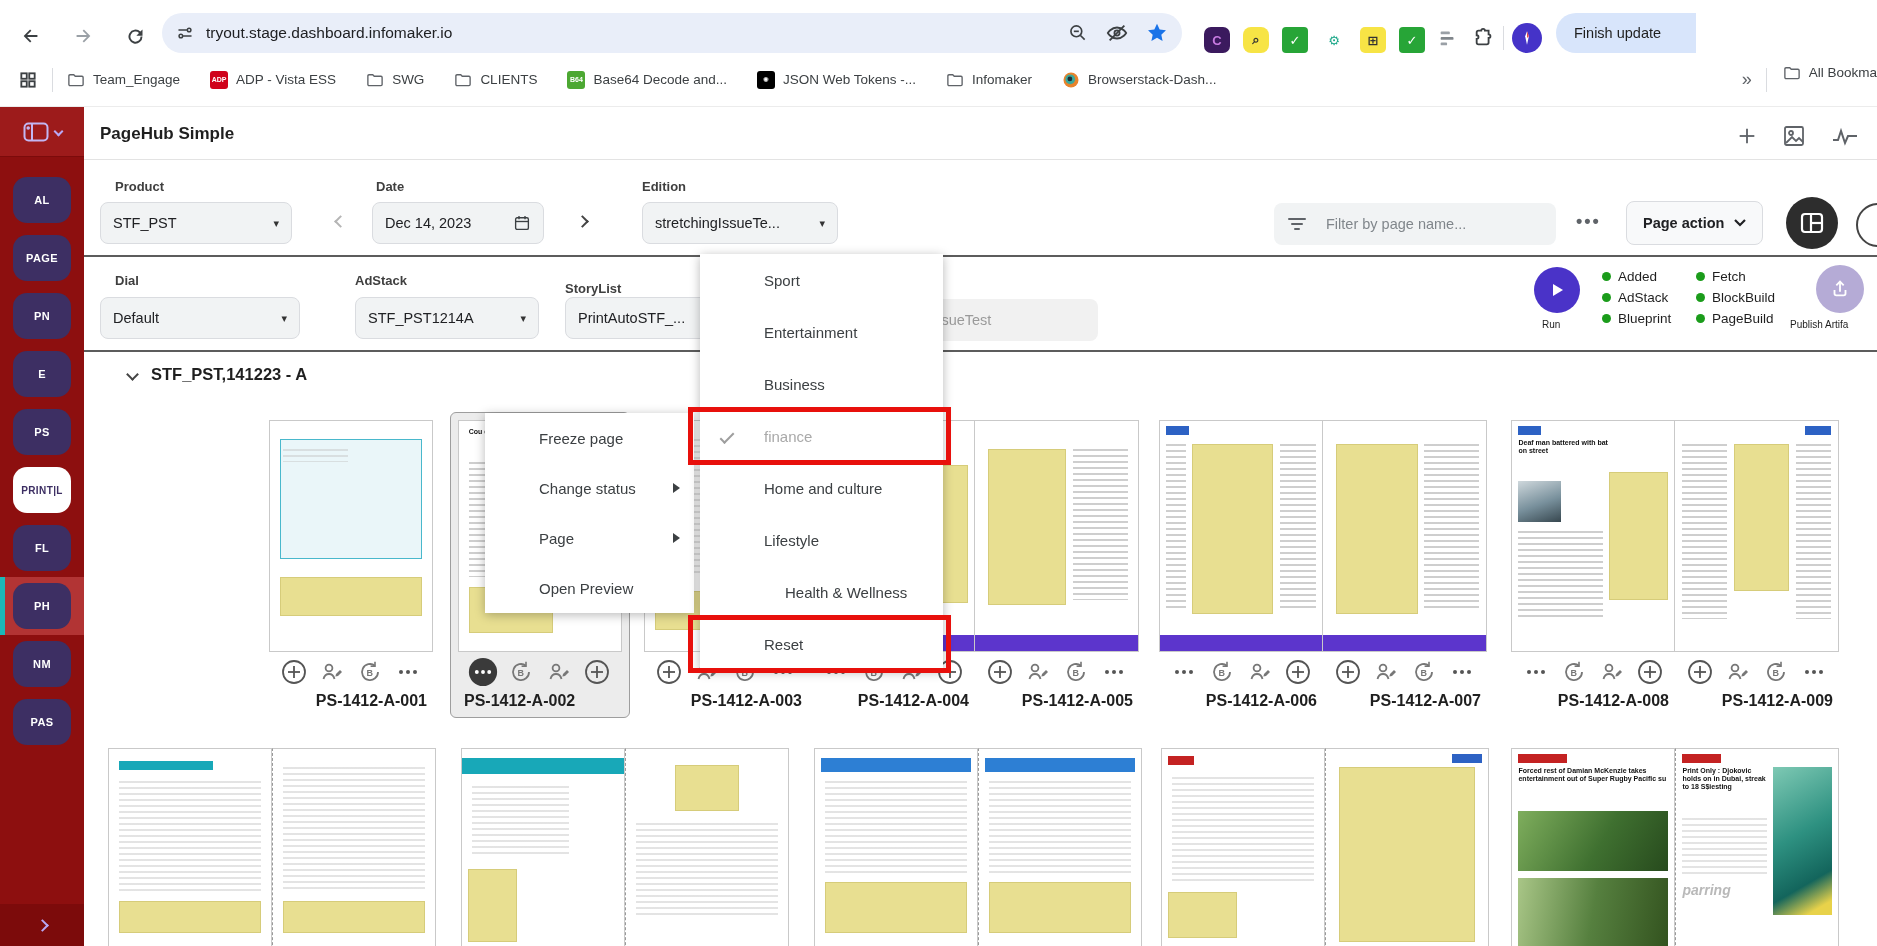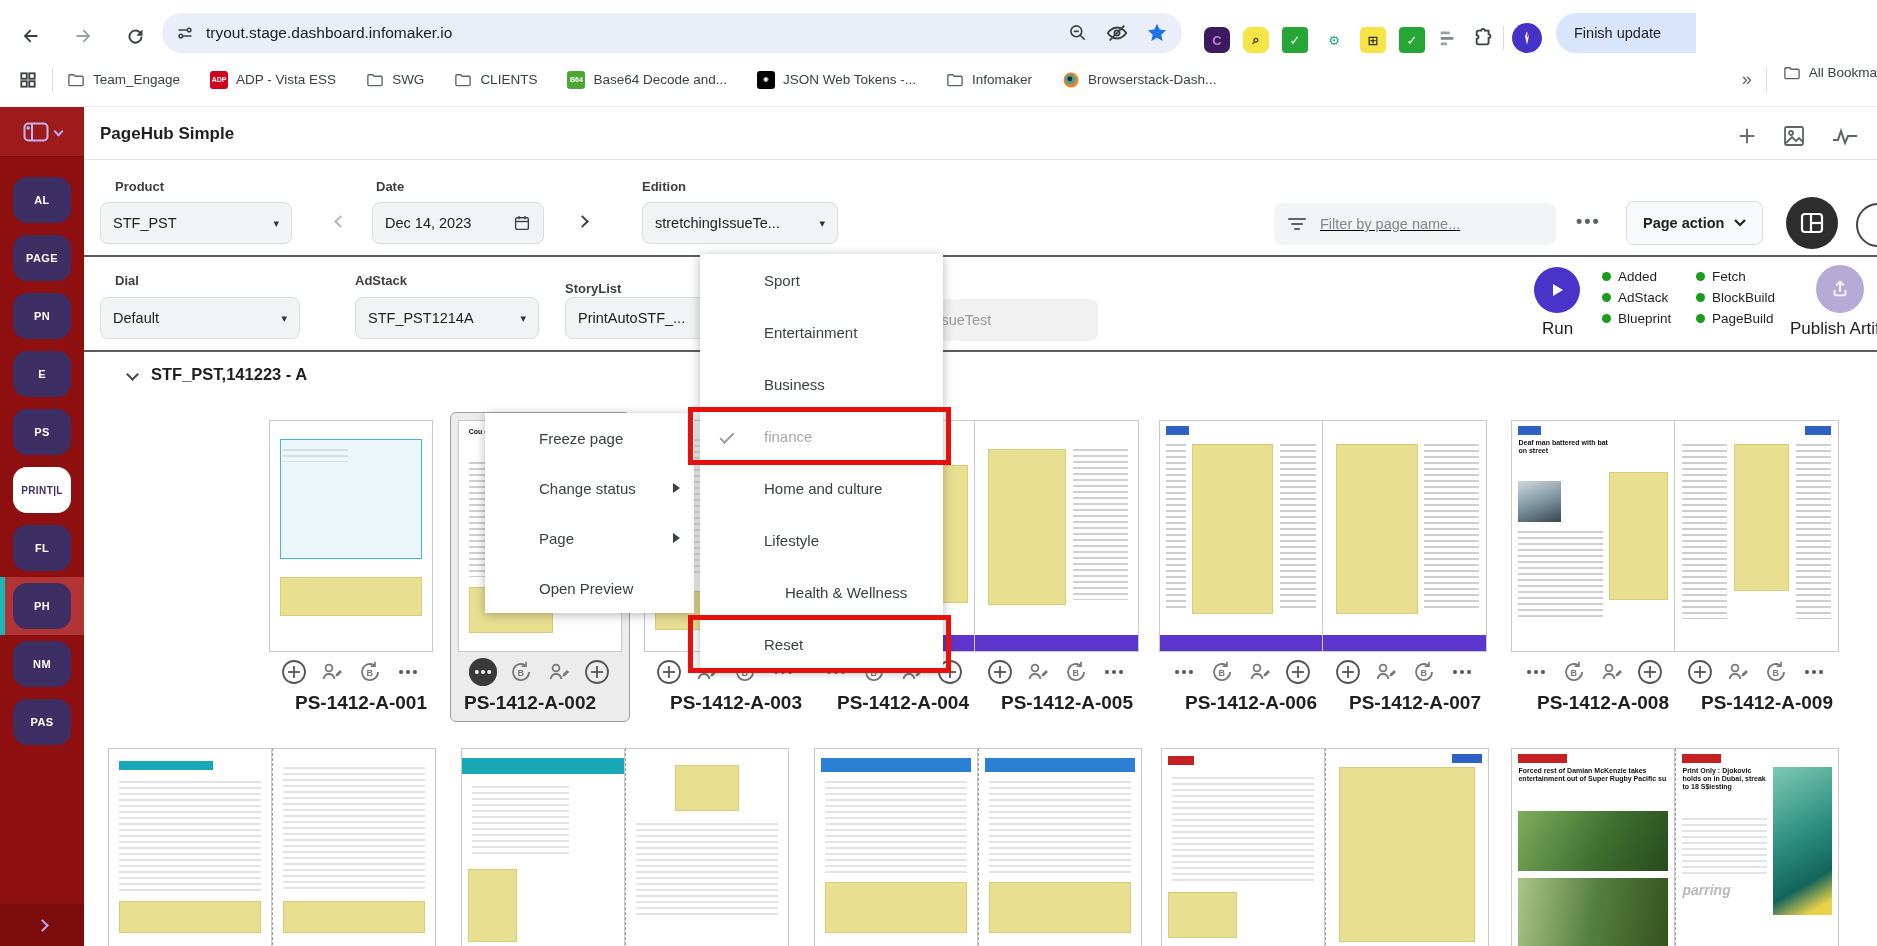--- a/index.html
+++ b/index.html
@@ -48,50 +48,50 @@
   .hline { position:absolute; left:0; right:0; height:1px; background:#e3e3e3; }
   .hline.dark { height:2px; background:#5c5c5c; }
   .page-title { position:absolute; left:16px; top:17px; font-size:17px; font-weight:bold; color:#1f1f1f; }
   .hdr-ic { position:absolute; top:16px; width:26px; height:26px; display:flex; align-items:center; justify-content:center; }
   .flabel { position:absolute; font-size:13px; font-weight:bold; color:#3f3f3f; }
   .field { position:absolute; height:42px; background:#f1f3f4; border:1px solid #dadce0; border-radius:8px;
     display:flex; align-items:center; padding:0 12px; font-size:14.5px; color:#202124; }
   .field .caret { margin-left:auto; font-size:11px; color:#333; }
   .field.disabled { background:#f1f1f1; border:none; color:#9a9a9a; }
   .search-box { position:absolute; height:42px; background:#f1f3f4; border-radius:8px; display:flex; align-items:center;
-    padding:0 14px; gap:14px;text-decoration:underline; }
+    padding:0 14px; gap:20px; }
   .search-box .ph { font-size:14.5px; color:#80868b; }
   .dots3 { position:absolute; font-size:18px; color:#5f6368; letter-spacing:2px; font-weight:bold; }
   .btn-pageaction { position:absolute; height:44px; background:#f8f9fa; border:1px solid #dadce0; border-radius:8px;
     display:flex; align-items:center; gap:10px; padding:0 16px; font-size:14.5px; font-weight:bold; color:#202124; }
   .grid-btn { position:absolute; width:52px; height:52px; border-radius:50%; background:#2d2d2d;
     display:flex; align-items:center; justify-content:center; }
   .partial-search { position:absolute; width:44px; height:44px; border:2.5px solid #444; border-radius:50%; }
   .run-btn { position:absolute; width:46px; height:46px; border-radius:50%; background:#4a33c8;
     display:flex; align-items:center; justify-content:center; }
-  .small-lbl { position:absolute; font-size:17px; color:#1f1f1f;text-align:center; }
+  .small-lbl { position:absolute; font-size:10px; color:#1f1f1f;text-align:center; }
   .legend-col { position:absolute; display:flex; flex-direction:column; gap:6px; }
   .leg-item { display:flex; align-items:center; gap:7px; font-size:13.5px; color:#1f1f1f; white-space:nowrap; }
   .leg-dot { width:9px; height:9px; border-radius:50%; }
   .pub-btn { position:absolute; width:48px; height:48px; border-radius:50%; background:#b5abd6;
     display:flex; align-items:center; justify-content:center; }
   .section-head { position:absolute; display:flex; align-items:center; gap:14px; }
   .section-title { font-size:16.5px; font-weight:bold; color:#1f1f1f; }
   
   .cards-row { position:absolute; left:0; right:0; }
   .pgroup { position:absolute; top:0; }
   .pgroup.selected { background:#ececec; border:1px solid #9e9e9e; border-radius:6px; padding:7px; top:0; }
   .pages-wrap { display:flex; }
   .pcard { width:164px; }
   .thumb { position:relative; width:164px; height:232px; background:#fff; border:1px solid #c9c9c9; overflow:hidden; }
   .pair .pcard + .pcard .thumb { border-left:none; }
   .row2 .pair .pcard + .pcard .thumb { border-left:1px dashed #9a9a9a; }
   .icon-row { height:40px; display:flex; align-items:center; justify-content:space-between; padding:0 10px; }
   .icon-row .cic { width:30px; height:30px; display:flex; align-items:center; justify-content:center; }
-  .plabel { font-size:19px; font-weight:bold; color:#1f1f1f; text-align:right; padding:0 6px; }
+  .plabel { font-size:16px; font-weight:bold; color:#1f1f1f; text-align:right; padding:0 6px; }
   .plabel.left { text-align:left; }
   
   .tb { position:absolute; }
   .tb.yellow { background:#e8df91; border:1px solid #d6cc7a; }
   .tb.cyanbox { background:#eaf6f9; border:1.5px solid #49b8cc; }
   .tb.purple { background:#5c35cc; }
   .tb.lines { background:repeating-linear-gradient(to bottom,#c2c2c2 0 2px,transparent 2px 6px); opacity:.8; }
   .tb.lines.faint { opacity:.45; }
   .tb.bar-teal { background:#18a8b8; }
   .tb.bar-blue { background:#2d7fd4; }

